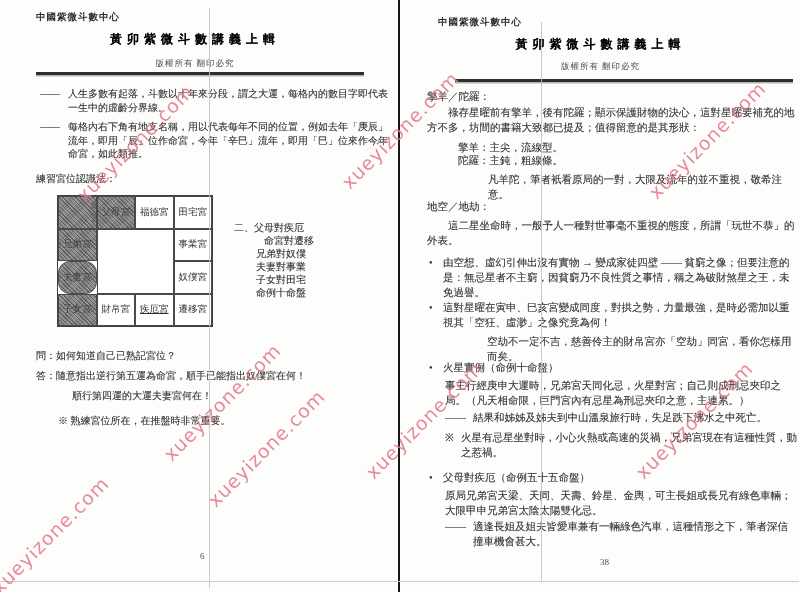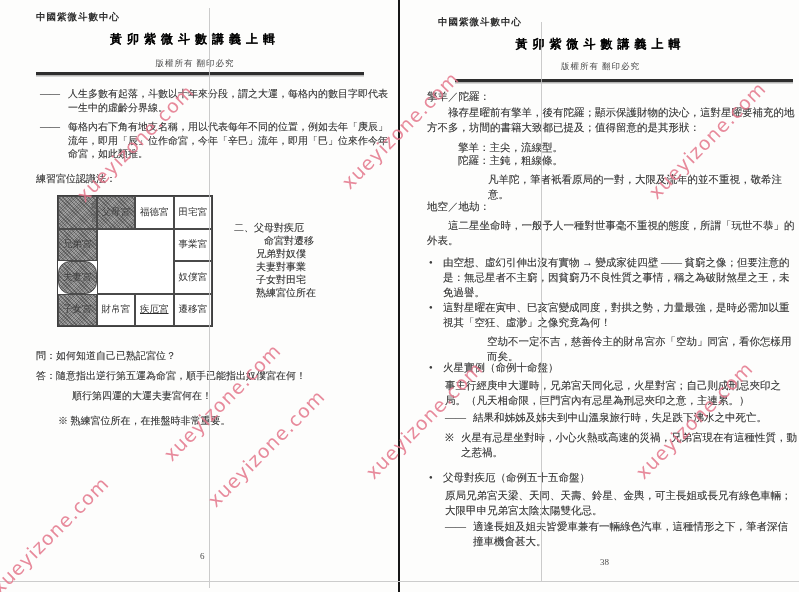--- a/index.html
+++ b/index.html
@@ -85,21 +85,21 @@
       <div class="pcell" style="grid-area:j;text-align:center;">財帛宮</div>
       <div class="pcell" style="grid-area:k;text-decoration:underline;">疾厄宮</div>
       <div class="pcell" style="grid-area:l;">遷移宮</div>
     </div>
 
     <div class="abs txt" style="left:234px;top:221px;">二、父母對疾厄</div>
     <div class="abs txt" style="left:264px;top:234px;">命宮對遷移</div>
     <div class="abs txt" style="left:256px;top:247px;">兄弟對奴僕</div>
     <div class="abs txt" style="left:256px;top:260px;">夫妻對事業</div>
     <div class="abs txt" style="left:256px;top:273px;">子女對田宅</div>
-    <div class="abs txt" style="left:256px;top:286px;">熟練宮位所在</div>
+    <div class="abs txt" style="left:256px;top:286px;">命例十命盤</div>
 
     <div class="abs txt" style="left:36px;top:349px;">問：如何知道自己已熟記宮位？</div>
     <div class="abs txt" style="left:36px;top:369px;width:356px;">答：隨意指出逆行第五運為命宮，順手已能指出奴僕宮在何！</div>
     <div class="abs txt" style="left:72px;top:389px;">順行第四運的大運夫妻宮何在！</div>
     <div class="abs txt" style="left:58px;top:414px;">※ 熟練宮位所在，在推盤時非常重要。</div>
 
     <div class="abs pgnum" style="left:200px;top:551px;">6</div>
   </div>
 
   <div class="abs" style="left:402px;top:0;width:397px;height:592px;">

